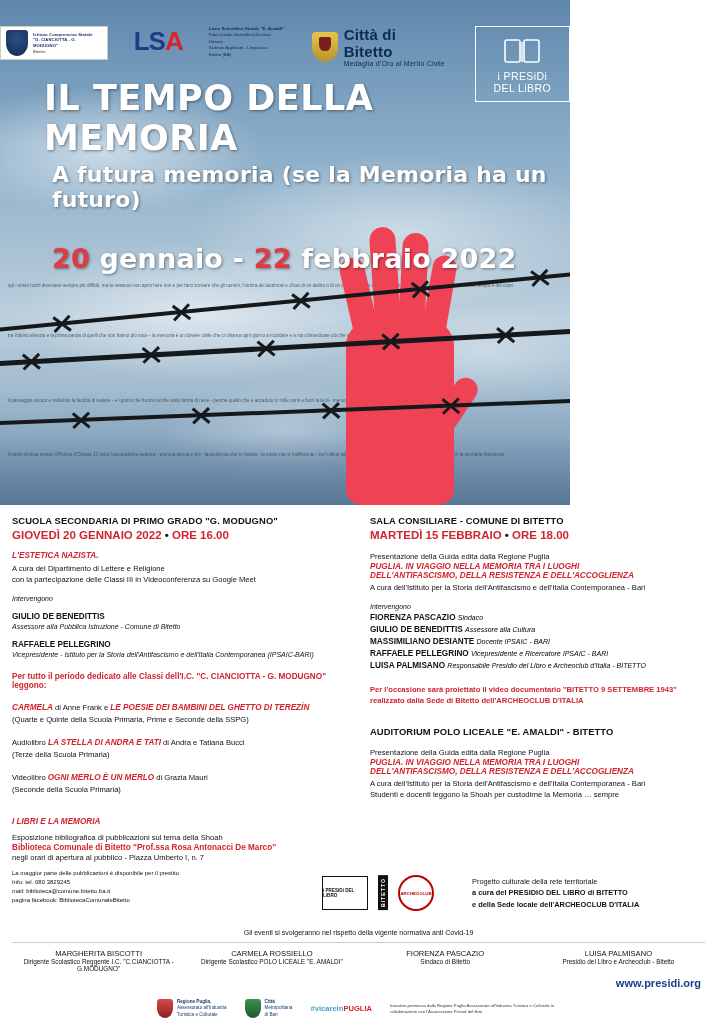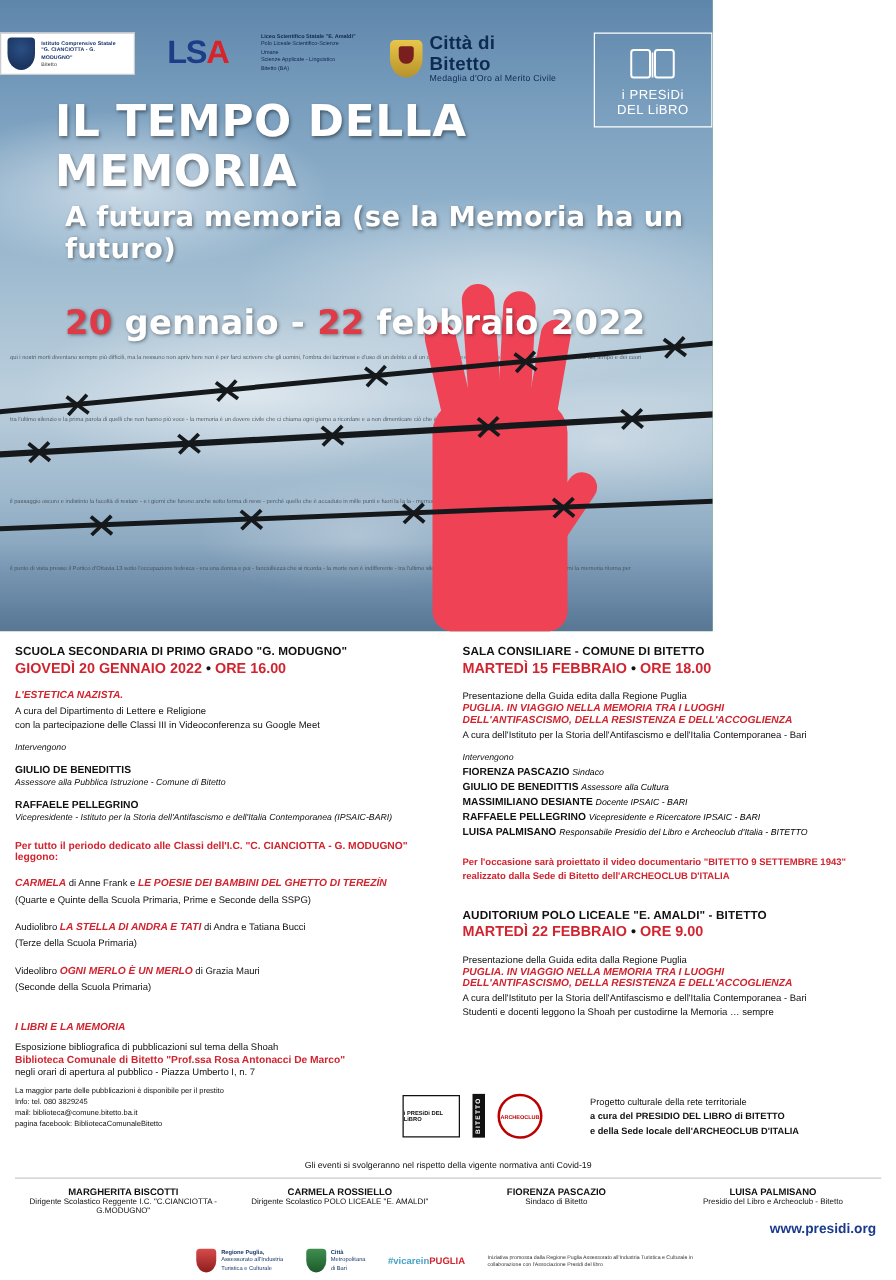--- a/index.html
+++ b/index.html
@@ -2,21 +2,21 @@
 <html><head>
 <meta charset="utf-8">
 <style>
   * { box-sizing: border-box; margin: 0; padding: 0; }
   body {
     width: 717px; height: 1024px;
     font-family: "Liberation Sans", sans-serif;
     background: #ffffff;
     overflow: hidden;
   }
-  .poster { position: relative; width: 570px; height: 1024px; background:#15803d; }
+  .poster { position: relative; width: 570px; height: 1024px; background:#f0abfc; }
 
   
   .hero {
     position: relative;
     height: 505px;
     background: linear-gradient(180deg,#5e86ab 0%, #7ba0bf 18%, #93b3cc 35%, #a9c2d4 50%, #bccfdd 63%, #9fb9cd 78%, #7e9db8 92%, #6a8ca8 100%);
     overflow: hidden;
   }
   .clouds {
     position:absolute; inset:0;
@@ -192,21 +192,21 @@
     position:absolute; left:0; right:0; top:424px; text-align:center;
     font-size:7px; color:#111;
   }
   .hr{ position:absolute; left:12px; right:12px; top:437px; border-top:1px solid #c8ccd0; }
 
   .signers{
     position:absolute; left:12px; right:12px; top:444px;
     display:flex; justify-content:space-between; text-align:center;
   }
   .signer{ flex:1; }
-  .signer .n{ font-size:7.6px; font-weight:bold; color:#111; }
+  .signer .n{ font-size:7.6px; font-weight:normal; color:#111; }
   .signer .r{ font-size:6.4px; color:#111; }
 
   .site{
     position:absolute; right:16px; top:472px;
     font-size:11px; font-weight:bold; color:#1b3a8c;
   }
 
   
   .footer{
     position:absolute; left:0; right:0; top:488px; height:31px;
@@ -415,25 +415,20 @@
           <b class="name">LUISA PALMISANO</b>
           <span class="r">Responsabile Presidio del Libro e Archeoclub d'Italia - BITETTO</span>
         </div>
 
         <div class="spacer14"></div>
         <div class="redblock">Per l'occasione sarà proiettato il video documentario "BITETTO 9 SETTEMBRE 1943"</div>
         <div class="redblock">realizzato dalla Sede di Bitetto dell'ARCHEOCLUB D'ITALIA</div>
 
         <div style="height:20px"></div>
         <div class="blk-head">AUDITORIUM POLO LICEALE "E. AMALDI" - BITETTO</div>
-        <div class="blk-date">
-          <span>MARTEDÌ 22 FEBBRAIO</span>
-          <span class="blk"> • </span>
-          <span>ORE 9.00</span>
-        </div>
         <div class="spacer10"></div>
         <div class="plain">Presentazione della Guida edita dalla Regione Puglia</div>
         <div class="ital-red">PUGLIA. IN VIAGGIO NELLA MEMORIA TRA I LUOGHI</div>
         <div class="ital-red">DELL'ANTIFASCISMO, DELLA RESISTENZA E DELL'ACCOGLIENZA</div>
         <div class="plain" style="margin-top:2px;">A cura dell'Istituto per la Storia dell'Antifascismo e dell'Italia Contemporanea - Bari</div>
         <div class="plain">Studenti e docenti leggono la Shoah per custodirne la Memoria … sempre</div>
       </div>
     </div>
 
     <div class="bottom-strip">

